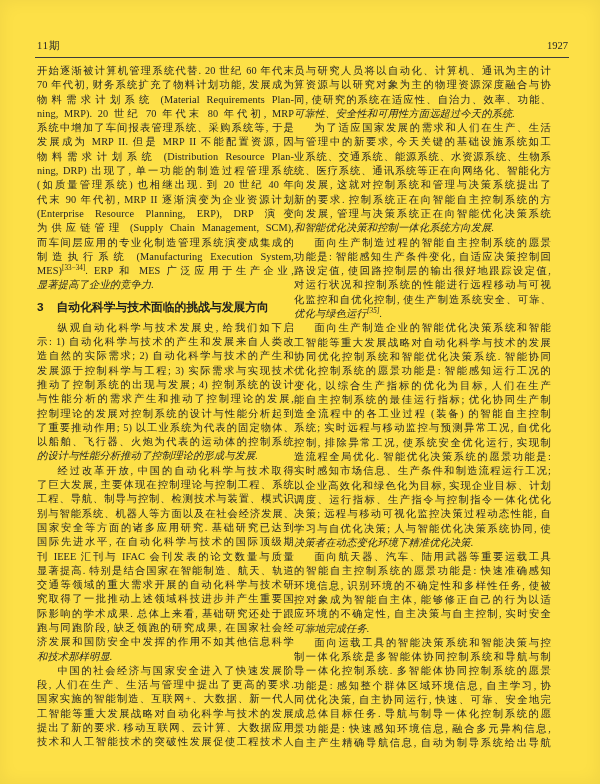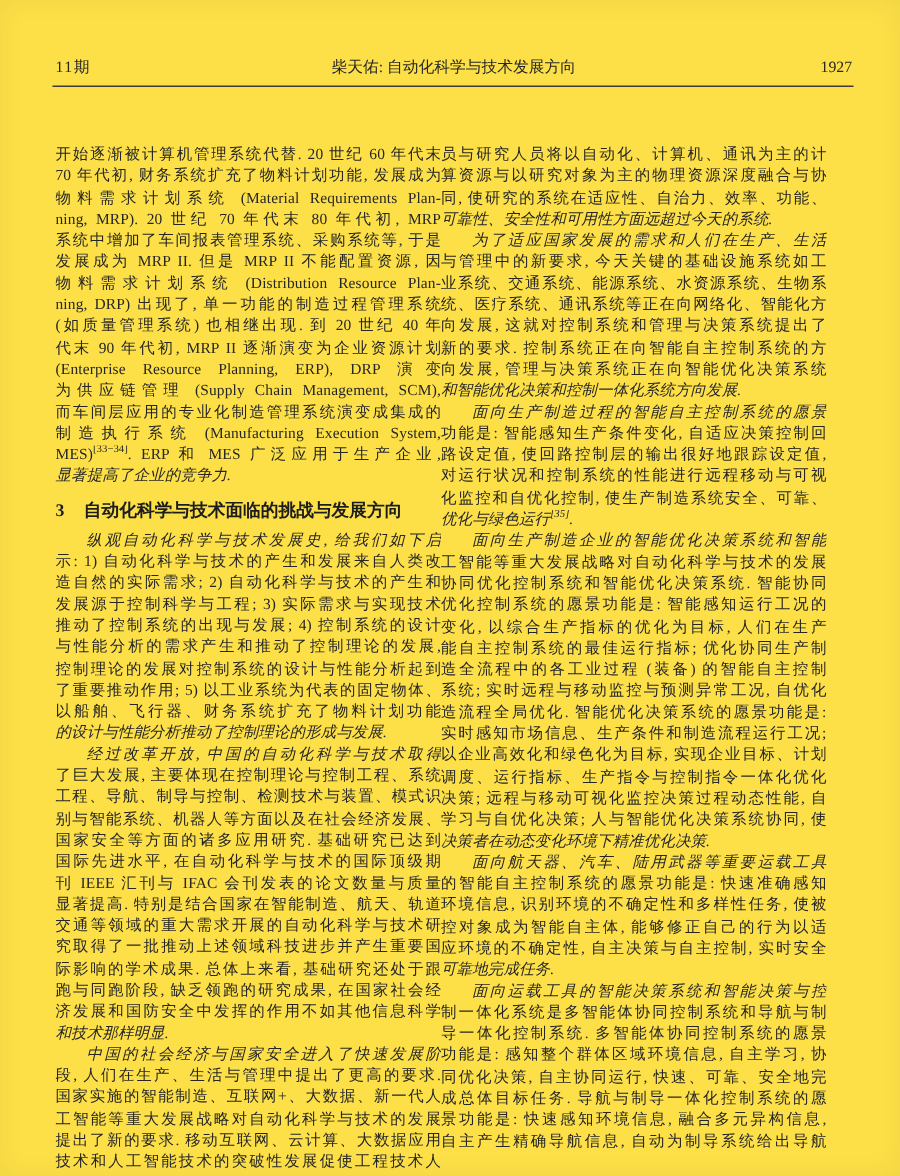--- a/index.html
+++ b/index.html
@@ -21,47 +21,46 @@
   }
   .running-header .issue{position:absolute;left:0;top:0;letter-spacing:1px;}
   .running-header .rtitle{position:absolute;left:50%;top:0;transform:translateX(-50%);white-space:nowrap;}
   .running-header .pageno{position:absolute;right:0;top:0;}
   .header-rule{
     position:absolute;top:57px;left:35px;right:31px;height:0;
     border-top:1.4px solid #3c3c3c;
   }
   .columns{
     position:absolute;top:64px;left:37px;width:530px;
-    display:flex;gap:0;margin-top:33px;
+    display:flex;gap:0;
   }
   .col{width:257px;}
   .line{
     font-size:10.3px;line-height:14.3px;height:14.3px;
     text-align:justify;text-align-last:justify;
     overflow:hidden;white-space:nowrap;
     letter-spacing:0.1px;
   }
-  .line.indent{padding-left:20.6px;font-style:italic;}
+  .line.indent{padding-left:20.6px;}
   .line.para-end{text-align-last:left;font-style:italic;}
   .line sup{font-size:7.2px;line-height:0;vertical-align:super;letter-spacing:0;}
   .sec-heading{
     height:15px;line-height:15px;margin:7px 0 6px 0;
-    font-family:Liberation Serif, serif;
+    font-family:Liberation Sans, sans-serif;
     font-weight:bold;font-size:11.8px;color:#1d1d1d;
     white-space:nowrap;overflow:hidden;
   }
   .sec-heading .sec-num{margin-right:13px;}
 </style>
 </head>
 <body>
 
 <div class="page">
   <div class="running-header">
     <span class="issue">11期</span>
-    <span class="rtitle">柴天佑: 自动化科学与技术发展方向</span>
     <span class="pageno">1927</span>
   </div>
   <div class="header-rule"></div>
   <div class="columns">
     <div class="col">
         <div class="line">开始逐渐被计算机管理系统代替. 20 世纪 60 年代末</div>
         <div class="line">70 年代初, 财务系统扩充了物料计划功能, 发展成为</div>
         <div class="line">物料需求计划系统 (Material Requirements Plan-</div>
         <div class="line">ning, MRP). 20 世纪 70 年代末 80 年代初, MRP</div>
         <div class="line">系统中增加了车间报表管理系统、采购系统等, 于是</div>
@@ -78,21 +77,21 @@
         <div class="line para-end">显著提高了企业的竞争力.</div>
         <div class="sec-heading"><span class="sec-num">3</span><span class="sec-title">自动化科学与技术面临的挑战与发展方向</span></div>
         <div class="line indent">纵观自动化科学与技术发展史, 给我们如下启</div>
         <div class="line">示: 1) 自动化科学与技术的产生和发展来自人类改</div>
         <div class="line">造自然的实际需求; 2) 自动化科学与技术的产生和</div>
         <div class="line">发展源于控制科学与工程; 3) 实际需求与实现技术</div>
         <div class="line">推动了控制系统的出现与发展; 4) 控制系统的设计</div>
         <div class="line">与性能分析的需求产生和推动了控制理论的发展,</div>
         <div class="line">控制理论的发展对控制系统的设计与性能分析起到</div>
         <div class="line">了重要推动作用; 5) 以工业系统为代表的固定物体、</div>
-        <div class="line">以船舶、飞行器、财务系统扩充了物料计划功能</div>
+        <div class="line">以船舶、飞行器、火炮为代表的运动体的控制系统</div>
         <div class="line para-end">的设计与性能分析推动了控制理论的形成与发展.</div>
         <div class="line indent">经过改革开放, 中国的自动化科学与技术取得</div>
         <div class="line">了巨大发展, 主要体现在控制理论与控制工程、系统</div>
         <div class="line">工程、导航、制导与控制、检测技术与装置、模式识</div>
         <div class="line">别与智能系统、机器人等方面以及在社会经济发展、</div>
         <div class="line">国家安全等方面的诸多应用研究. 基础研究已达到</div>
         <div class="line">国际先进水平, 在自动化科学与技术的国际顶级期</div>
         <div class="line">刊 IEEE 汇刊与 IFAC 会刊发表的论文数量与质量</div>
         <div class="line">显著提高. 特别是结合国家在智能制造、航天、轨道</div>
         <div class="line">交通等领域的重大需求开展的自动化科学与技术研</div>
@@ -128,20 +127,21 @@
         <div class="line">化监控和自优化控制, 使生产制造系统安全、可靠、</div>
         <div class="line para-end">优化与绿色运行<sup>[35]</sup>.</div>
         <div class="line indent">面向生产制造企业的智能优化决策系统和智能</div>
         <div class="line">工智能等重大发展战略对自动化科学与技术的发展</div>
         <div class="line">协同优化控制系统和智能优化决策系统. 智能协同</div>
         <div class="line">优化控制系统的愿景功能是: 智能感知运行工况的</div>
         <div class="line">变化, 以综合生产指标的优化为目标, 人们在生产</div>
         <div class="line">能自主控制系统的最佳运行指标; 优化协同生产制</div>
         <div class="line">造全流程中的各工业过程 (装备) 的智能自主控制</div>
         <div class="line">系统; 实时远程与移动监控与预测异常工况, 自优化</div>
+        <div class="line">控制, 排除异常工况, 使系统安全优化运行, 实现制</div>
         <div class="line">造流程全局优化. 智能优化决策系统的愿景功能是:</div>
         <div class="line">实时感知市场信息、生产条件和制造流程运行工况;</div>
         <div class="line">以企业高效化和绿色化为目标, 实现企业目标、计划</div>
         <div class="line">调度、运行指标、生产指令与控制指令一体化优化</div>
         <div class="line">决策; 远程与移动可视化监控决策过程动态性能, 自</div>
         <div class="line">学习与自优化决策; 人与智能优化决策系统协同, 使</div>
         <div class="line para-end">决策者在动态变化环境下精准优化决策.</div>
         <div class="line indent">面向航天器、汽车、陆用武器等重要运载工具</div>
         <div class="line">的智能自主控制系统的愿景功能是: 快速准确感知</div>
         <div class="line">环境信息, 识别环境的不确定性和多样性任务, 使被</div>

